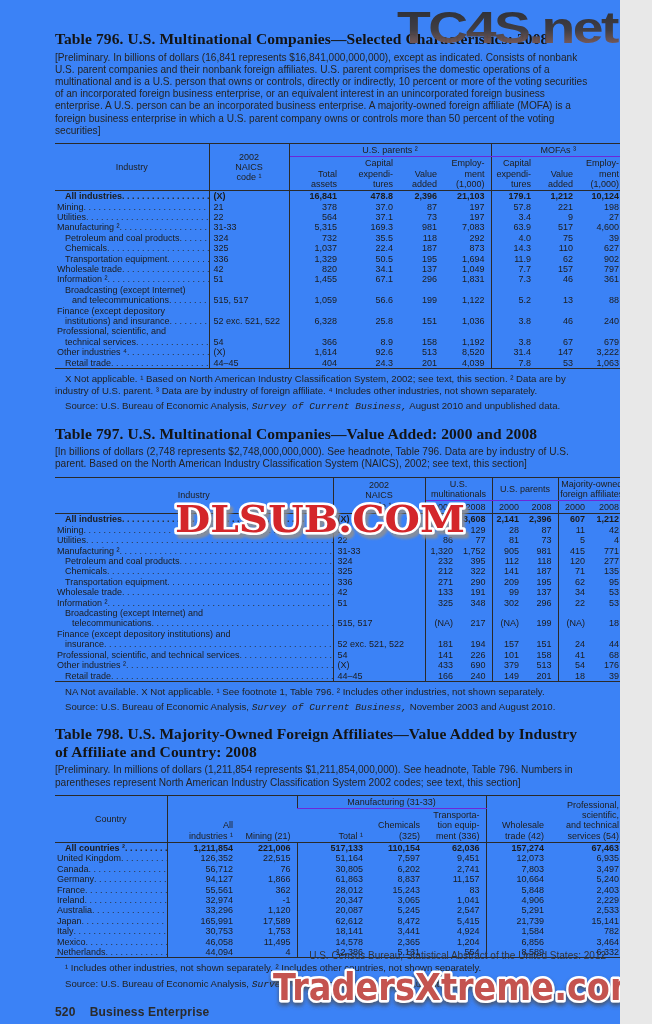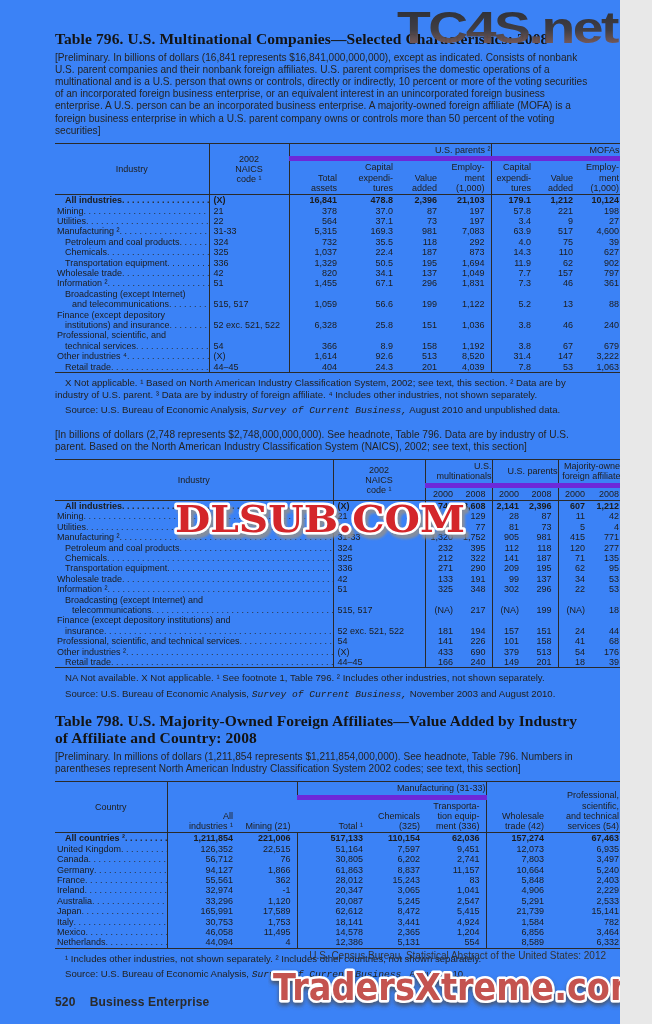--- a/index.html
+++ b/index.html
@@ -7,21 +7,21 @@
         color:#1c1c1c;font-family:"Liberation Sans","DejaVu Sans",sans-serif;}
   .content{padding:30px 27px 0 55px;}
   .tbl-title{font-family:"Liberation Serif","DejaVu Serif",serif;font-size:15.5px;line-height:17.5px;
              font-weight:bold;margin:0 0 4px;color:#141414;letter-spacing:.1px;}
   .headnote{font-size:10.1px;line-height:12.2px;margin:0 0 6px;color:#242424;}
   table.stat{border-collapse:collapse;width:570px;table-layout:fixed;
              border-top:1.5px solid #2a2a2a;border-bottom:1.5px solid #2a2a2a;font-size:9px;}
   thead{border-bottom:1px solid #2a2a2a;}
   th{font-weight:normal;font-size:9px;line-height:10.3px;padding:1px 2px;color:#202020;}
   .pre{white-space:pre-line;}
-  .grp{text-align:right;border-bottom:5px solid #6d28d9;vertical-align:middle;padding:1px 0;}
+  .grp{text-align:center;border-bottom:1px solid #6d28d9;vertical-align:middle;padding:1px 0;}
   .sub{text-align:right;vertical-align:bottom;padding:1px 6px 1px 1px;}
   .ctr{text-align:center;vertical-align:middle;}
   .vl{border-left:1px solid #2a2a2a;}
   .vr{border-right:1px solid #2a2a2a;}
   tbody td{vertical-align:bottom;line-height:10.4px;padding:0;font-size:9px;}
   td.num{text-align:right;padding-right:6px;white-space:nowrap;}
   td.code{text-align:left;padding-left:4px;white-space:nowrap;}
   td.lbl{padding:0;}
   .ll{display:flex;align-items:baseline;overflow:hidden;padding-left:2px;}
   .ind1 > .ll{padding-left:10px;}
@@ -327,20 +327,21 @@
             <td class="num">53</td>
             <td class="num">1,063</td>
           </tr>
         </tbody>
     </table>
     <p class="fn first">X Not applicable. ¹ Based on North American Industry Classification System, 2002; see text, this section. ² Data are by industry of U.S. parent. ³ Data are by industry of foreign affiliate. ⁴ Includes other industries, not shown separately.</p>
     <p class="fn"><span>Source: U.S. Bureau of Economic Analysis, </span><span class="it">Survey of Current Business,</span><span> August 2010 and unpublished data.</span></p>
 
     <div class="gap"></div>
 
+    <h2 class="tbl-title">Table 797. U.S. Multinational Companies—Value Added: 2000 and 2008</h2>
     <p class="headnote">[In billions of dollars (2,748 represents $2,748,000,000,000). See headnote, Table 796. Data are by industry of U.S. parent. Based on the North American Industry Classification System (NAICS), 2002; see text, this section]</p>
     <table class="stat">
       <colgroup>
         <col style="width:278px">
           <col style="width:92px">
           <col style="width:34px">
           <col style="width:33px">
         <col style="width:33px">
           <col style="width:33px">
           <col style="width:33px">

